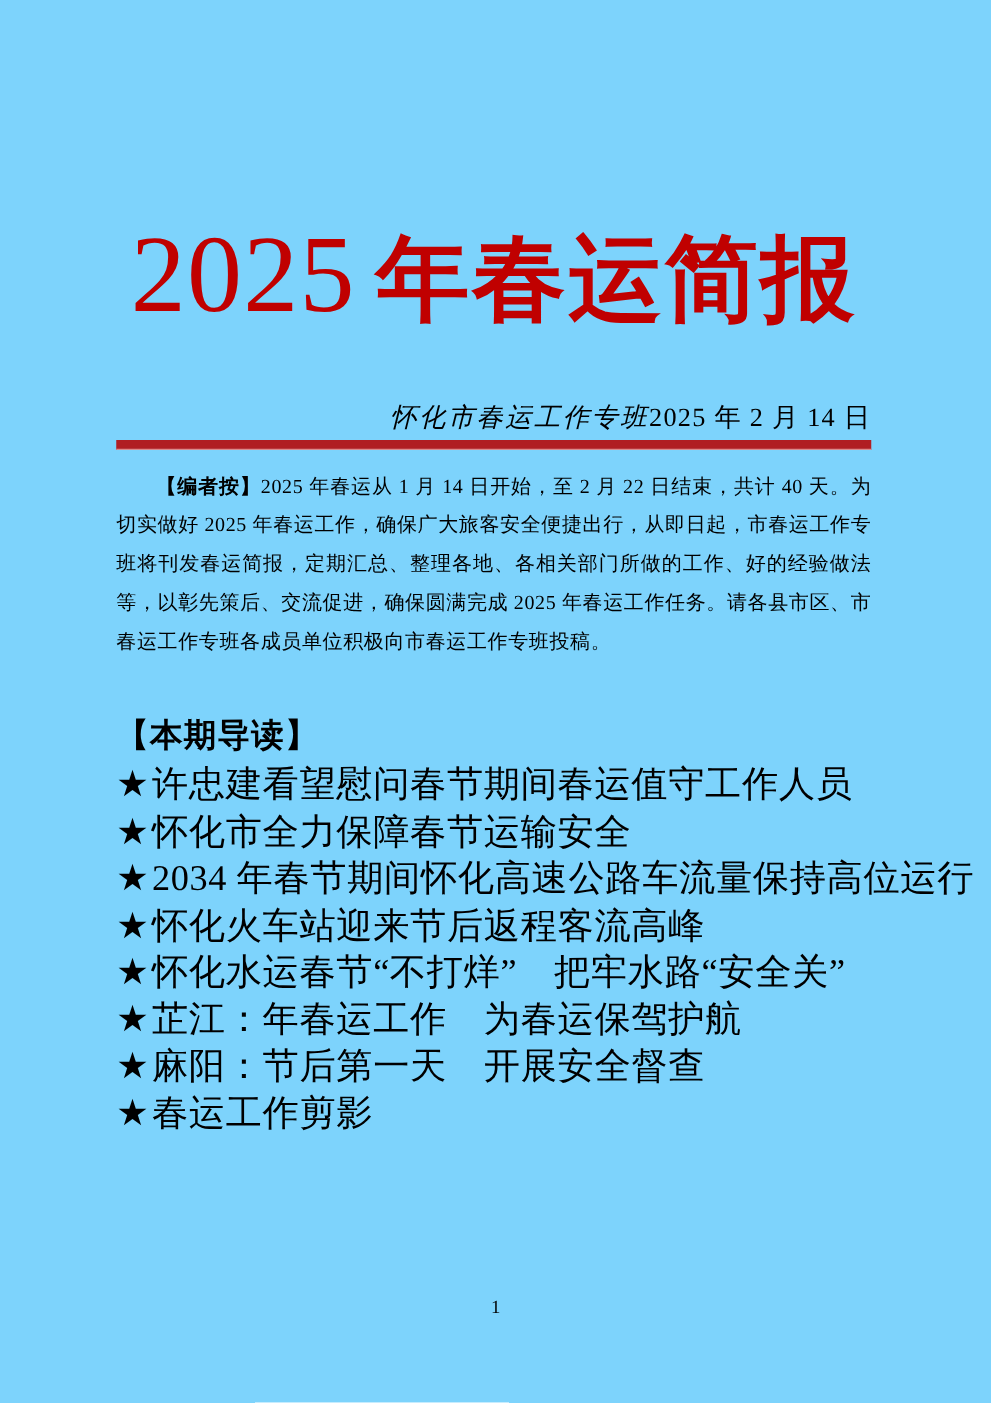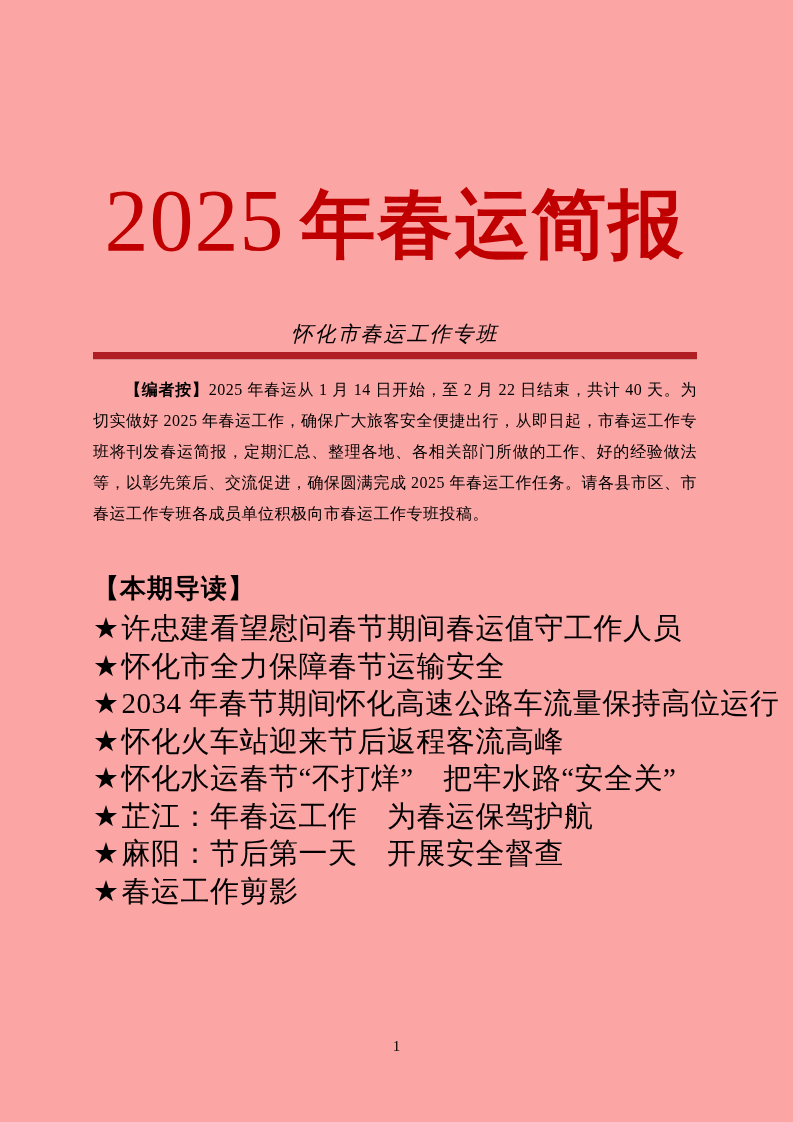--- a/index.html
+++ b/index.html
@@ -5,21 +5,21 @@
   html, body {
     margin: 0;
     padding: 0;
     background: #ffffff;
   }
   .page {
     position: relative;
     width: 793px;
     height: 1122px;
     margin: 0 auto;
-    background: #fca5a5;
+    background: #7dd3fc;
     box-sizing: border-box;
     padding: 0 96px 0 93px;
     overflow: hidden;
     font-family: "Liberation Serif", "DejaVu Serif", serif;
     color: #000000;
   }
   
   .doc-title {
     padding-top: 165px;
     line-height: 112px;
@@ -44,21 +44,21 @@
     line-height: 36px;
     font-size: 30px;
     text-align: center;
     font-weight: 600;
     letter-spacing: 3px;
     font-family: "Liberation Sans", "DejaVu Sans", sans-serif;
   }
   .masthead-row {
     margin-top: 20px;
     display: flex;
-    justify-content: center;
+    justify-content: flex-end;
     align-items: flex-end;
     font-size: 21px;
     line-height: 26px;
   }
   .org-name {
     font-style: italic;
     letter-spacing: 2px;
   }
   .issue-date {
     letter-spacing: 1px;
@@ -118,20 +118,21 @@
 
 <div class="page">
 
   <div class="doc-title">
     <span class="title-year">2025</span><span class="title-rest">年春运简报</span>
   </div>
 
 
   <div class="masthead-row">
     <span class="org-name">怀化市春运工作专班</span>
+    <span class="issue-date">2025 年 2 月 14 日</span>
   </div>
 
   <div class="red-rule"></div>
 
   <p class="editor-note"><span class="label">【编者按】</span><span>2025 年春运从 1 月 14 日开始，至 2 月 22 日结束，共计 40 天。为切实做好 2025 年春运工作，确保广大旅客安全便捷出行，从即日起，市春运工作专班将刊发春运简报，定期汇总、整理各地、各相关部门所做的工作、好的经验做法等，以彰先策后、交流促进，确保圆满完成 2025 年春运工作任务。请各县市区、市春运工作专班各成员单位积极向市春运工作专班投稿。</span></p>
 
   <div class="toc-heading">【本期导读】</div>
 
   <div class="toc-list">
     <div class="toc-item"><span class="toc-bullet">★</span><span>许忠建看望慰问春节期间春运值守工作人员</span></div>

